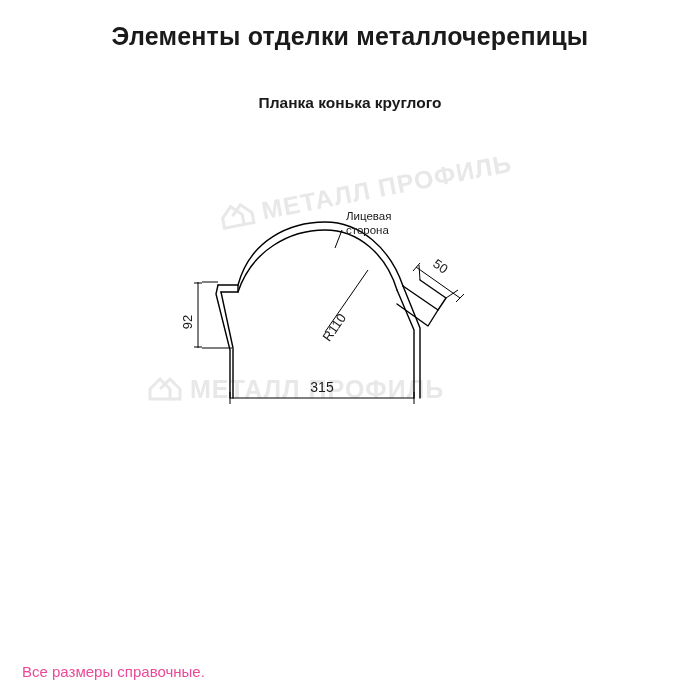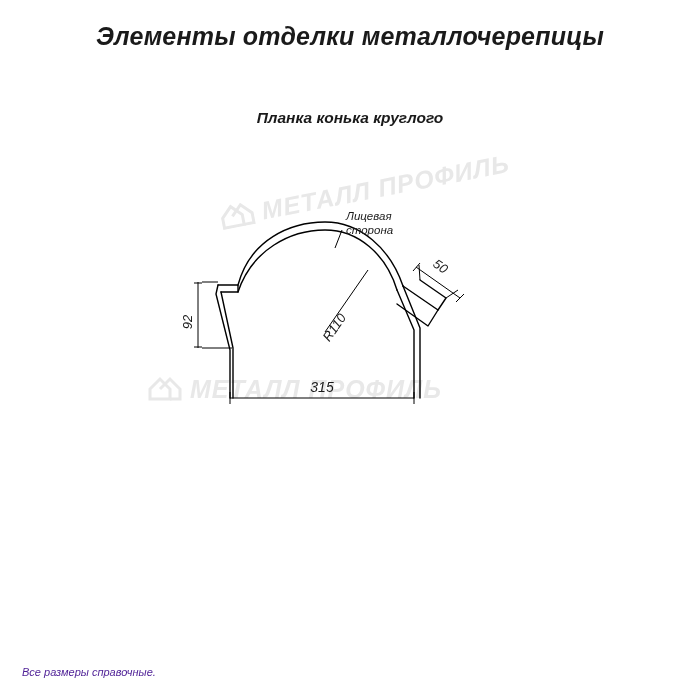--- a/index.html
+++ b/index.html
@@ -12,63 +12,61 @@
     height: 700px;
     font-family: "Liberation Sans", sans-serif;
     color: #1a1a1a;
     position: relative;
     overflow: hidden;
   }
   .page {
     position: relative;
     width: 592px;
     height: 700px;
-    font-style: italic;
   }
   .title {
     position: absolute;
     top: 22px;
     left: 0;
     width: 700px;
     text-align: center;
     font-size: 25px;
     font-weight: bold;
     letter-spacing: 0.2px;
   }
   .subtitle {
     position: absolute;
     top: 92px;
     left: 0;
     width: 700px;
     text-align: center;
     font-size: 15.5px;
     font-weight: bold;
     line-height: 22px;
-    margin-top: 15px;
   }
   .subtitle .line2 {
     display: block;
   }
   .drawing {
     position: absolute;
     top: 170px;
     left: 120px;
     width: 470px;
     height: 280px;
   }
   .drawing svg {
     display: block;
   }
   .footnotes {
     position: absolute;
     left: 22px;
     bottom: 18px;
-    font-size: 11px;
+    font-size: 15px;
     line-height: 20px;
-    color: #4c1d95;
+    color: #ec4899;
   }
   .footnotes div {
     white-space: nowrap;
   }
   .wm {
     position: absolute;
     color: #e8e8e8;
     font-weight: bold;
     white-space: nowrap;
     user-select: none;

